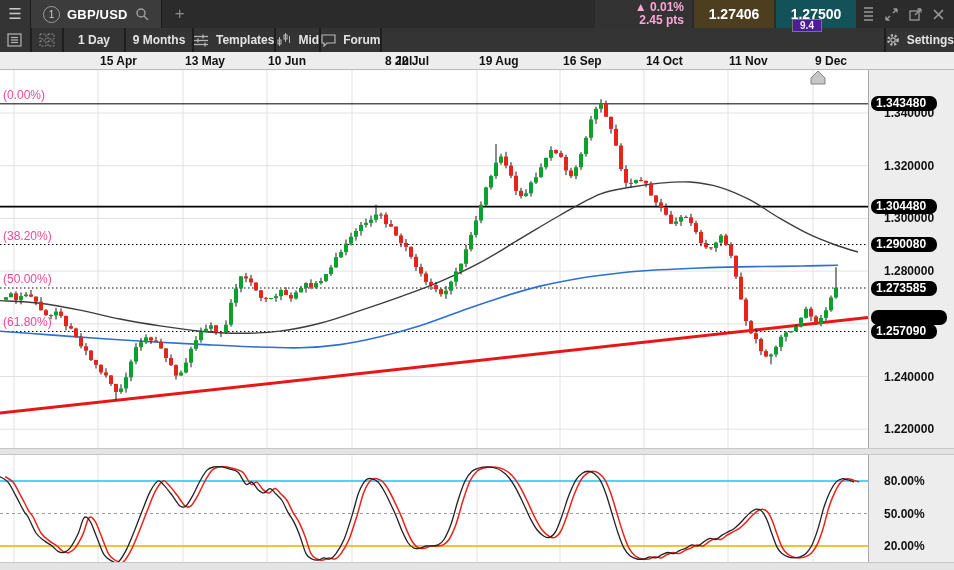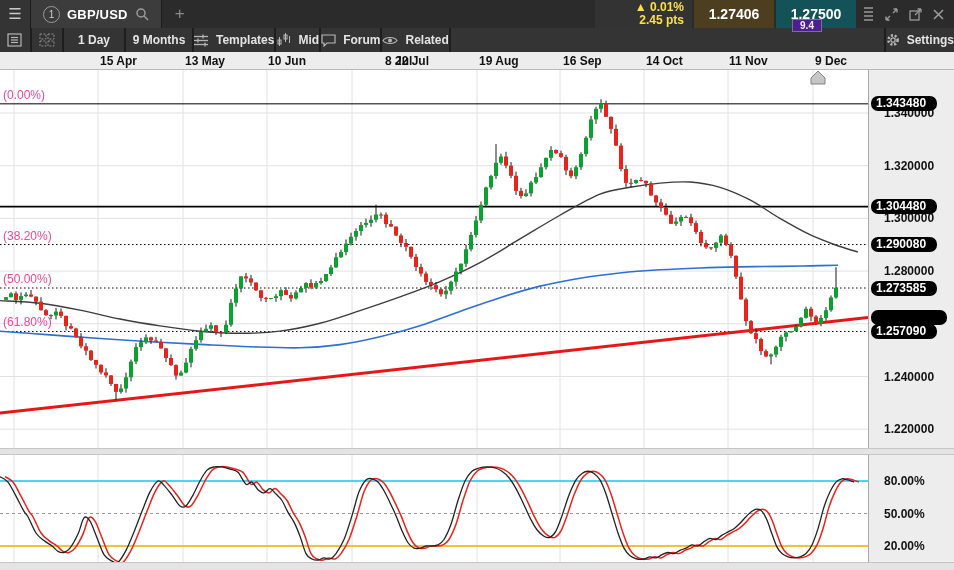--- a/index.html
+++ b/index.html
@@ -8,21 +8,21 @@
   
   .topbar{position:absolute;left:0;top:0;width:954px;height:28px;background:#2b2b2b;display:flex;align-items:stretch;}
   .menu-btn{width:30px;display:flex;align-items:center;justify-content:center;color:#c9c9c9;font-size:15px;border-right:1px solid #1c1c1c;background:#343434;cursor:pointer;}
   .tab{display:flex;align-items:center;gap:7px;padding:0 12px;background:#3c3c3c;border-right:1px solid #1c1c1c;cursor:pointer;}
   .num-badge{width:15px;height:15px;border:1px solid #9a9a9a;border-radius:50%;color:#cfcfcf;font-size:10px;line-height:15px;text-align:center;}
   .tab .sym{color:#fff;font-weight:bold;font-size:13px;letter-spacing:.2px;}
   .addtab{width:36px;display:flex;align-items:center;justify-content:center;color:#8b8b8b;font-size:17px;cursor:pointer;}
   .tb-spacer{flex:1;}
   .change{display:flex;flex-direction:column;justify-content:center;align-items:flex-end;background:#333;
           padding:0 8px 0 40px;font-size:12px;font-weight:bold;line-height:13px;}
-  .change .pct,.change .pts{color:#fde047;}
+  .change .pct,.change .pts{color:#f9a8d4;}
   .price-box{width:80px;display:flex;align-items:center;justify-content:center;color:#fff;font-weight:bold;font-size:14px;margin-left:2px;cursor:pointer;}
   .sell{background:#4d3e1f;}
   .buy{background:#14525a;}
   .spread{position:absolute;top:19px;left:792px;min-width:28px;height:11px;background:#4c1d95;border:1px solid #777;
           color:#eee;font-size:10px;font-weight:bold;display:flex;align-items:center;justify-content:center;z-index:6;}
   .win-icons{display:flex;align-items:center;gap:11px;padding:0 10px 0 8px;}
   .icn{display:flex;align-items:center;justify-content:center;cursor:pointer;}
   
   .toolbar{position:absolute;left:0;top:28px;width:954px;height:24px;background:#1e1e1e;display:flex;gap:2px;}
   .tbtn{background:#343434;color:#e4e4e4;font-size:12px;font-weight:bold;display:flex;align-items:center;justify-content:center;gap:7px;padding:0 0;cursor:pointer;white-space:nowrap;}
@@ -155,27 +155,20 @@
             <line x1="13.5" y1="3" x2="13.5" y2="10"></line>
           </g>
         </svg>
       <span>Mid</span>
     </div>
     <div class="tbtn">
       <svg width="15" height="13" viewBox="0 0 15 13">
           <path d="M1 1 h13 v8 h-8 l-3 3 v-3 h-2 z" fill="none" stroke="#b5b5b5" stroke-width="1.2"></path>
         </svg>
       <span>Forum</span>
-    </div>
-    <div class="tbtn">
-      <svg width="16" height="11" viewBox="0 0 16 11">
-          <path d="M1 5.5 C4 1.5 12 1.5 15 5.5 C12 9.5 4 9.5 1 5.5 Z" fill="none" stroke="#b5b5b5" stroke-width="1.2"></path>
-          <circle cx="8" cy="5.5" r="2" fill="#b5b5b5"></circle>
-        </svg>
-      <span>Related</span>
     </div>
     <div class="t-spacer"></div>
     <div class="tbtn">
       <svg width="14" height="14" viewBox="0 0 14 14">
           <circle cx="7" cy="7" r="4.6" fill="none" stroke="#b5b5b5" stroke-width="2.6" stroke-dasharray="2.1 1.7"></circle>
           <circle cx="7" cy="7" r="2.2" fill="none" stroke="#b5b5b5" stroke-width="1.3"></circle>
         </svg>
       <span>Settings</span>
     </div>
   </div>

